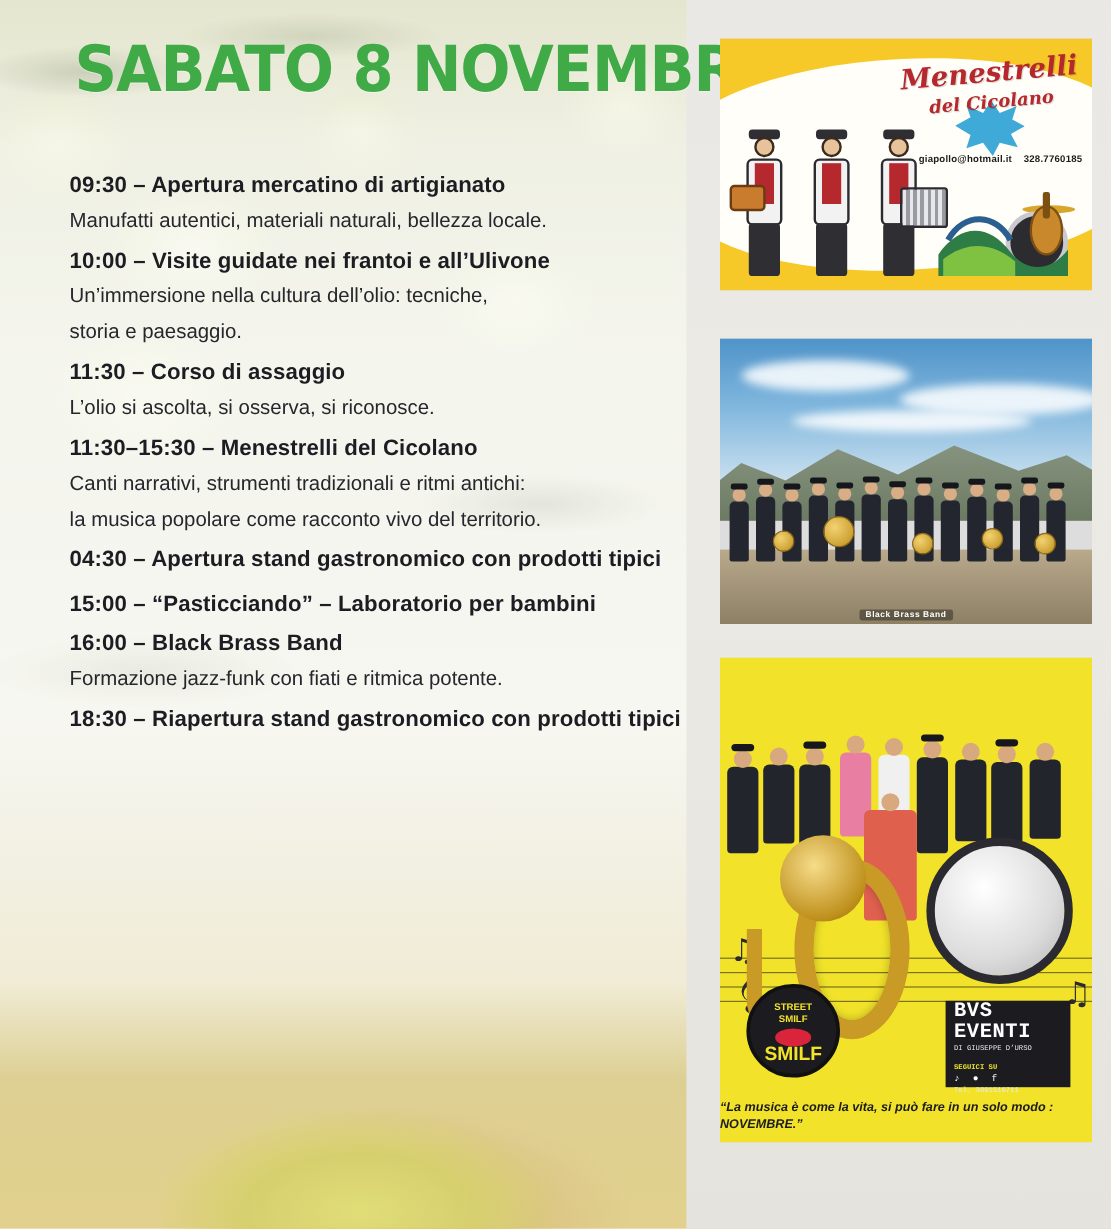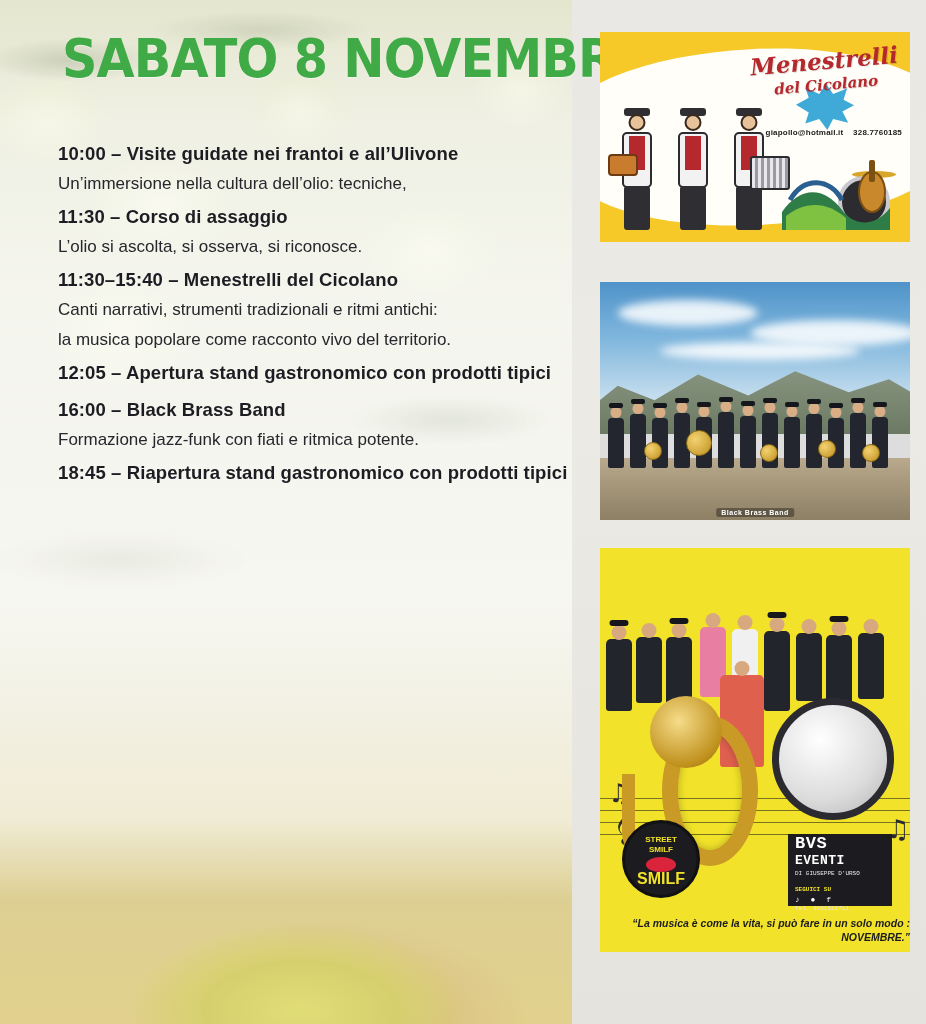--- a/index.html
+++ b/index.html
@@ -279,69 +279,75 @@
     position:absolute; right:18px; bottom:46px; width:104px; height:72px;
     background:#1b1b20; color:#fff; padding:1px 7px;
     font-family:Liberation Mono, monospace;
   }
   .bvs-title { font-size:17px; font-weight:700; line-height:17px; letter-spacing:.5px;}
   .bvs-sub { font-size:6px; line-height:8px; margin-top:1px; color:#e8e8e8;}
   .bvs-follow { font-size:6px; margin-top:8px; color:#f2e32a; font-weight:700;}
   .bvs-icons { font-size:8px; margin-top:2px; letter-spacing:3px;}
   .st-quote {
     position:absolute; left:0; bottom:8px; width:100%;
-    text-align:right; color:#1b1b20;
+    text-align:left; color:#1b1b20;
     font-family:"Liberation Sans", sans-serif;
     font-size:10.5px; font-weight:700; line-height:14px; font-style:italic;
   }
 </style>
 </head>
 <body>
 
 <div id="bg"></div>
 <div id="bg-leaves"></div>
 <div id="right-strip"></div>
 
 <div id="content">
 
   <h1 class="title">SABATO 8 NOVEMBRE</h1>
 
   <div id="schedule">
 
+    <div class="item">
+      <div class="item-head">09:30 – Apertura mercatino di artigianato</div>
+      <div class="item-desc">Manufatti autentici, materiali naturali, bellezza locale.</div>
+    </div>
 
     <div class="item">
       <div class="item-head">10:00 – Visite guidate nei frantoi e all’Ulivone</div>
       <div class="item-desc">Un’immersione nella cultura dell’olio: tecniche,</div>
+      <div class="item-desc">storia e paesaggio.</div>
     </div>
 
     <div class="item">
       <div class="item-head">11:30 – Corso di assaggio</div>
       <div class="item-desc">L’olio si ascolta, si osserva, si riconosce.</div>
     </div>
 
     <div class="item">
-      <div class="item-head">11:30–15:40 – Menestrelli del Cicolano</div>
+      <div class="item-head">11:30–15:30 – Menestrelli del Cicolano</div>
       <div class="item-desc">Canti narrativi, strumenti tradizionali e ritmi antichi:</div>
       <div class="item-desc">la musica popolare come racconto vivo del territorio.</div>
     </div>
 
     <div class="item gap">
-      <div class="item-head">12:05 – Apertura stand gastronomico con prodotti tipici</div>
-    </div>
-
-    <div class="item">
+      <div class="item-head">04:30 – Apertura stand gastronomico con prodotti tipici</div>
+    </div>
+
+    <div class="item">
+      <div class="item-head">15:00 – “Pasticciando” – Laboratorio per bambini</div>
     </div>
 
     <div class="item">
       <div class="item-head">16:00 – Black Brass Band</div>
       <div class="item-desc">Formazione jazz-funk con fiati e ritmica potente.</div>
     </div>
 
     <div class="item">
-      <div class="item-head">18:45 – Riapertura stand gastronomico con prodotti tipici</div>
+      <div class="item-head">18:30 – Riapertura stand gastronomico con prodotti tipici</div>
     </div>
 
   </div>
 
   <div class="card" id="img-menestrelli">
     <div class="men-bg"></div>
     <div class="men-wave"></div>
     <div class="burst"></div>
 
     <div class="musician" style="left:14px;">
@@ -453,21 +459,21 @@
 
     <div class="smilf-badge">
       <span>STREET</span>
       <span>SMILF</span>
       <span class="lips"></span>
       <span style="font-size:16px;">SMILF</span>
     </div>
 
     <div class="bvs-box">
       <div class="bvs-title">BVS</div>
-      <div class="bvs-title" style="font-size:13px;">EVENTI</div>
+      <div class="bvs-title" style="font-size:17px;">EVENTI</div>
       <div class="bvs-sub">DI GIUSEPPE D’URSO</div>
       <div class="bvs-follow">SEGUICI SU</div>
       <div class="bvs-icons">♪ ● f</div>
       <div class="bvs-sub">Tel. 3891516711</div>
     </div>
 
     <div class="st-quote">
       <div>“La musica è come la vita, si può fare in un solo modo :</div>
       <div>NOVEMBRE.”</div>
     </div>

